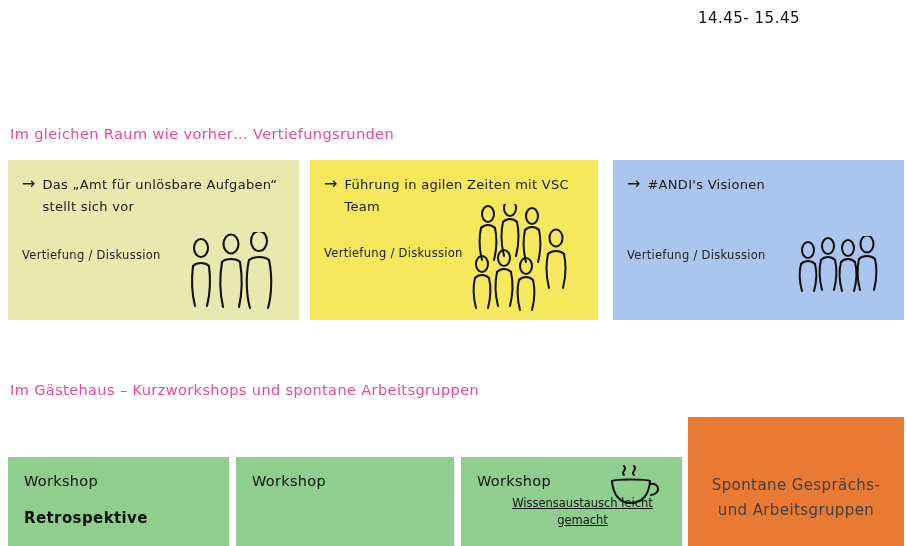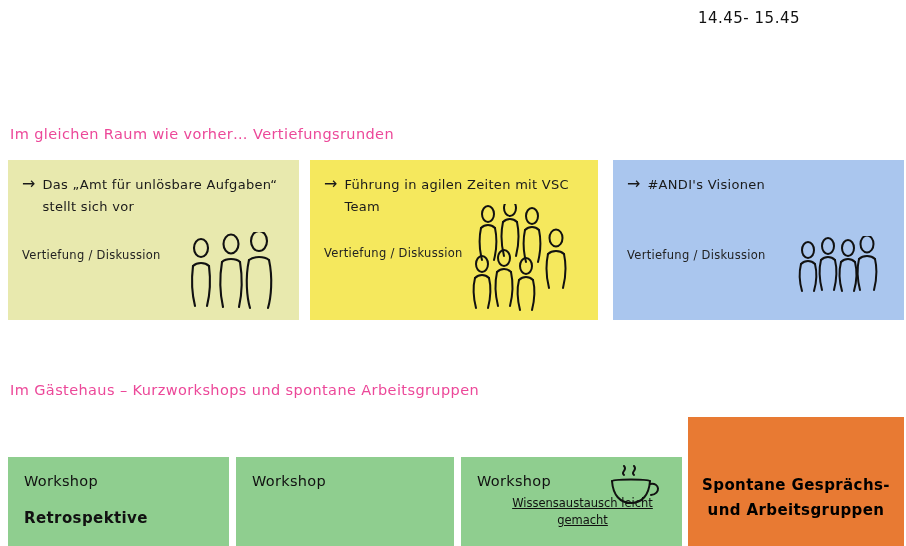--- a/index.html
+++ b/index.html
@@ -125,26 +125,26 @@
     margin-top: 6px;
     font-size: 11.5px;
     text-align: center;
     line-height: 17px;
     color: #111111;
     padding-left: 22px;
     text-decoration: underline;
   }
   .spontan-text {
     font-size: 15px;
-    font-weight: bold;
+    font-weight: normal;
     letter-spacing: 0.4px;
     text-align: center;
     line-height: 25px;
     margin-top: 40px;
-    color: #000000;
+    color: #404040;
   }
   .doodle {
     position: absolute;
     pointer-events: none;
   }
   #doodle-amt { right: 22px; bottom: 6px; }
   #doodle-fuehrung { right: 8px; bottom: 2px; }
   #doodle-andi { right: 26px; bottom: 22px; }
   #doodle-cup { right: 18px; top: 8px; }
 </style>

